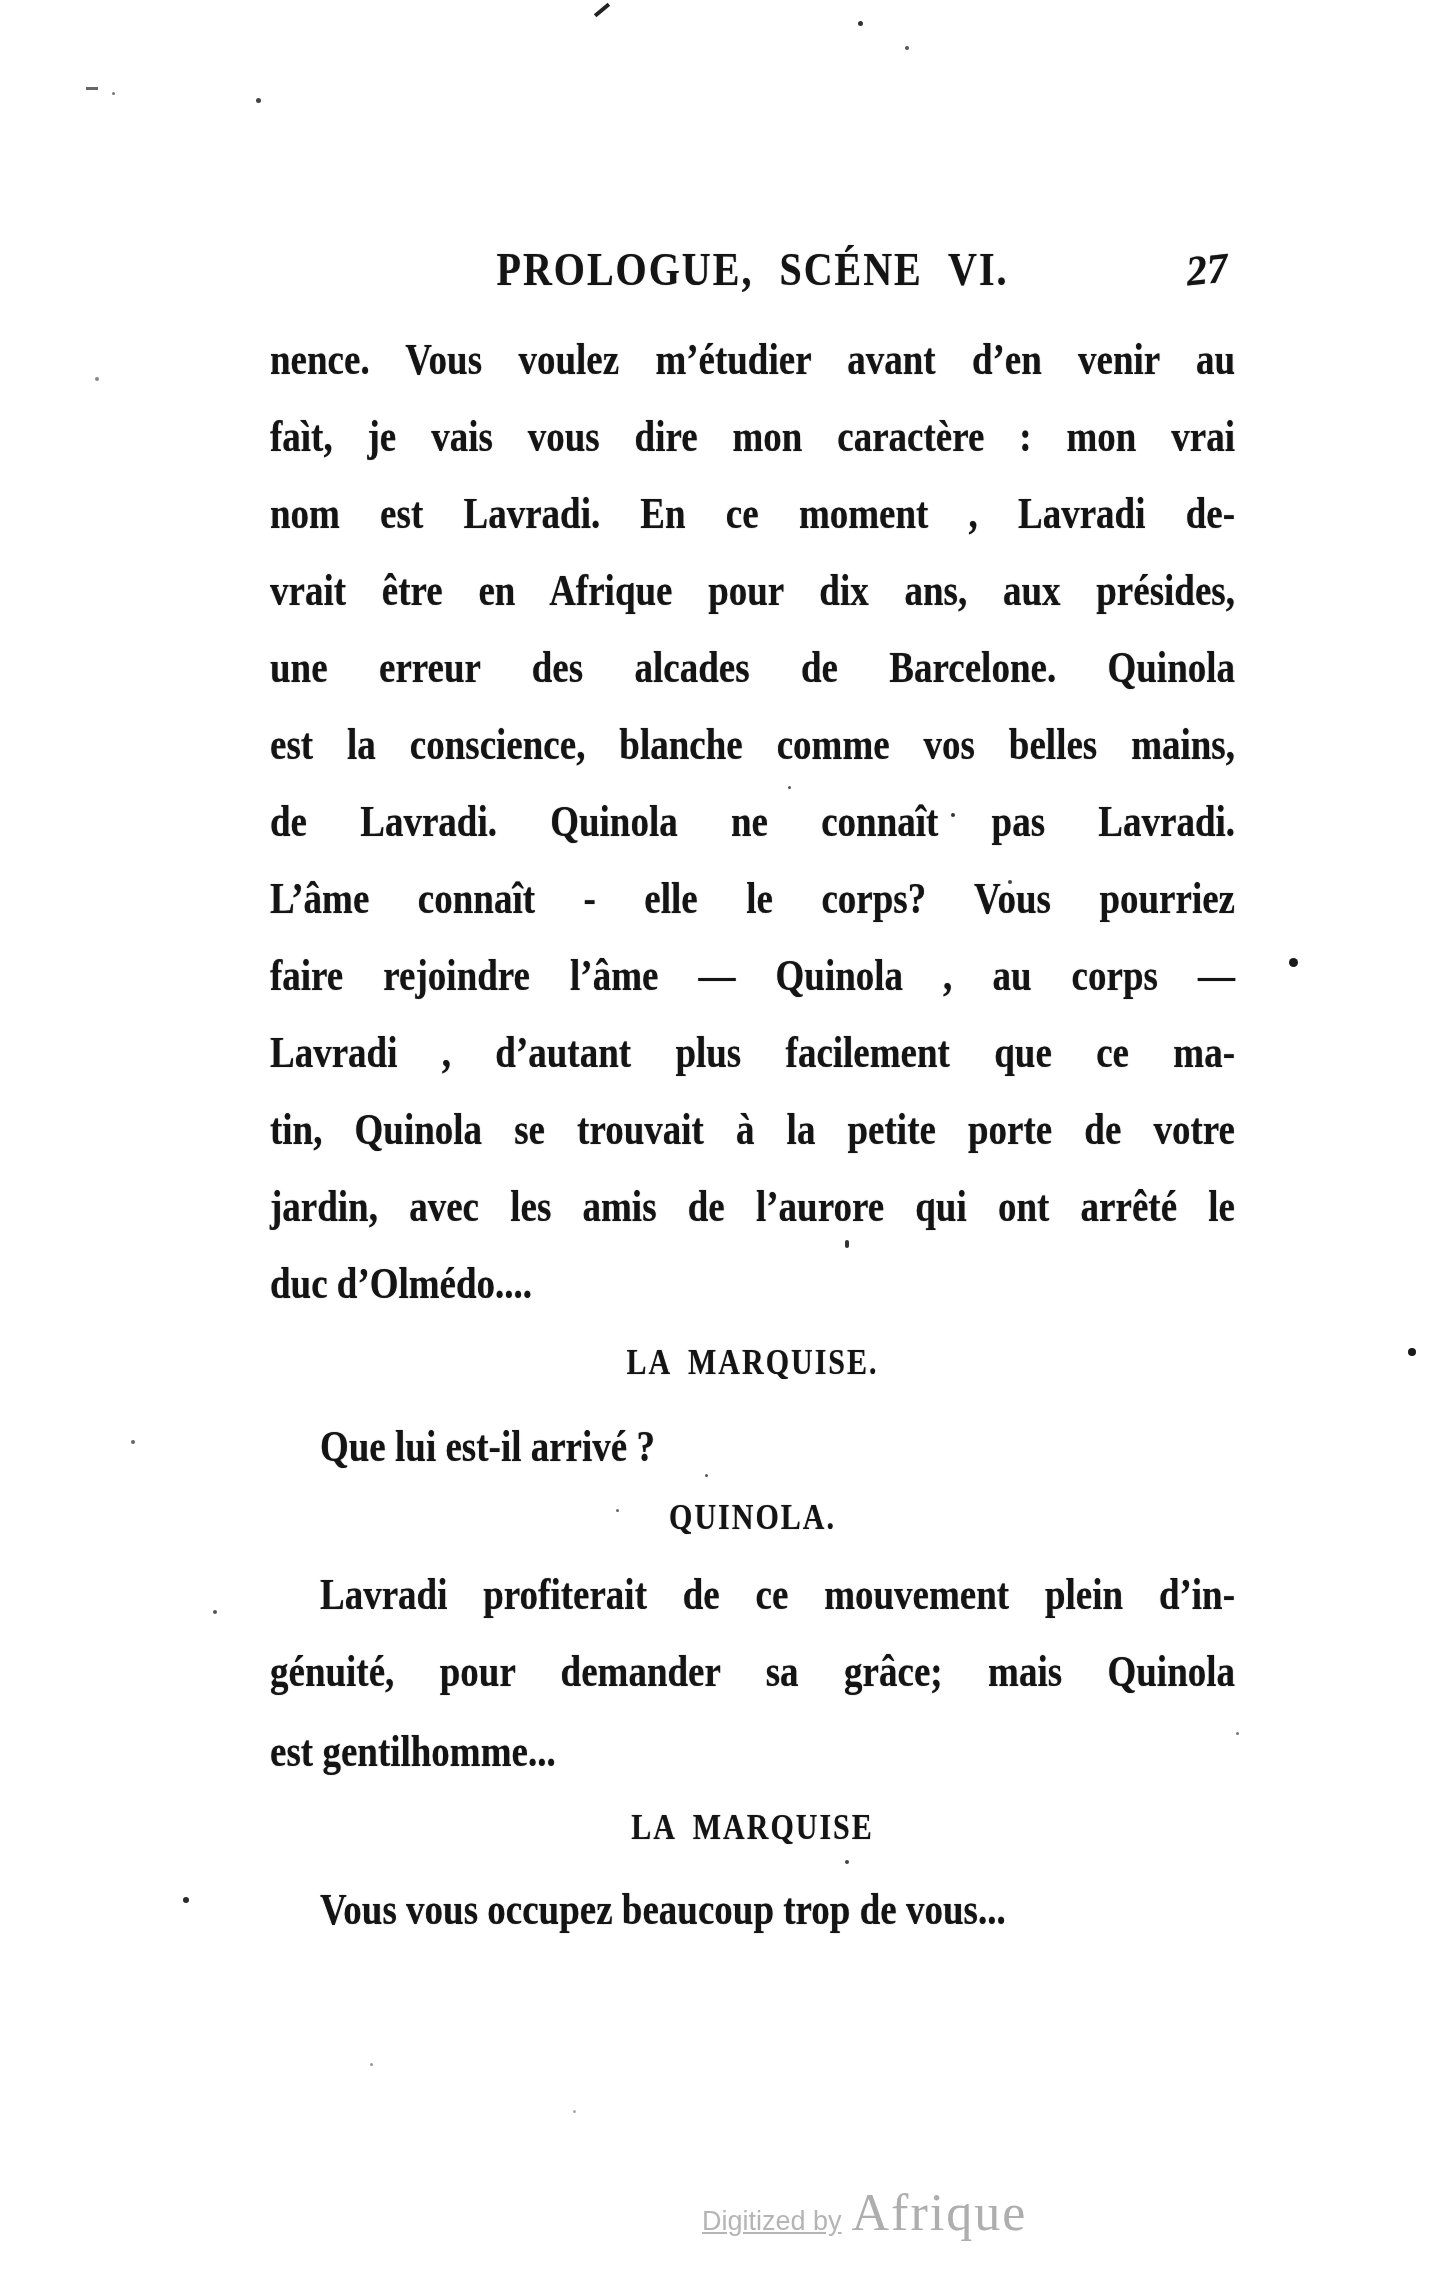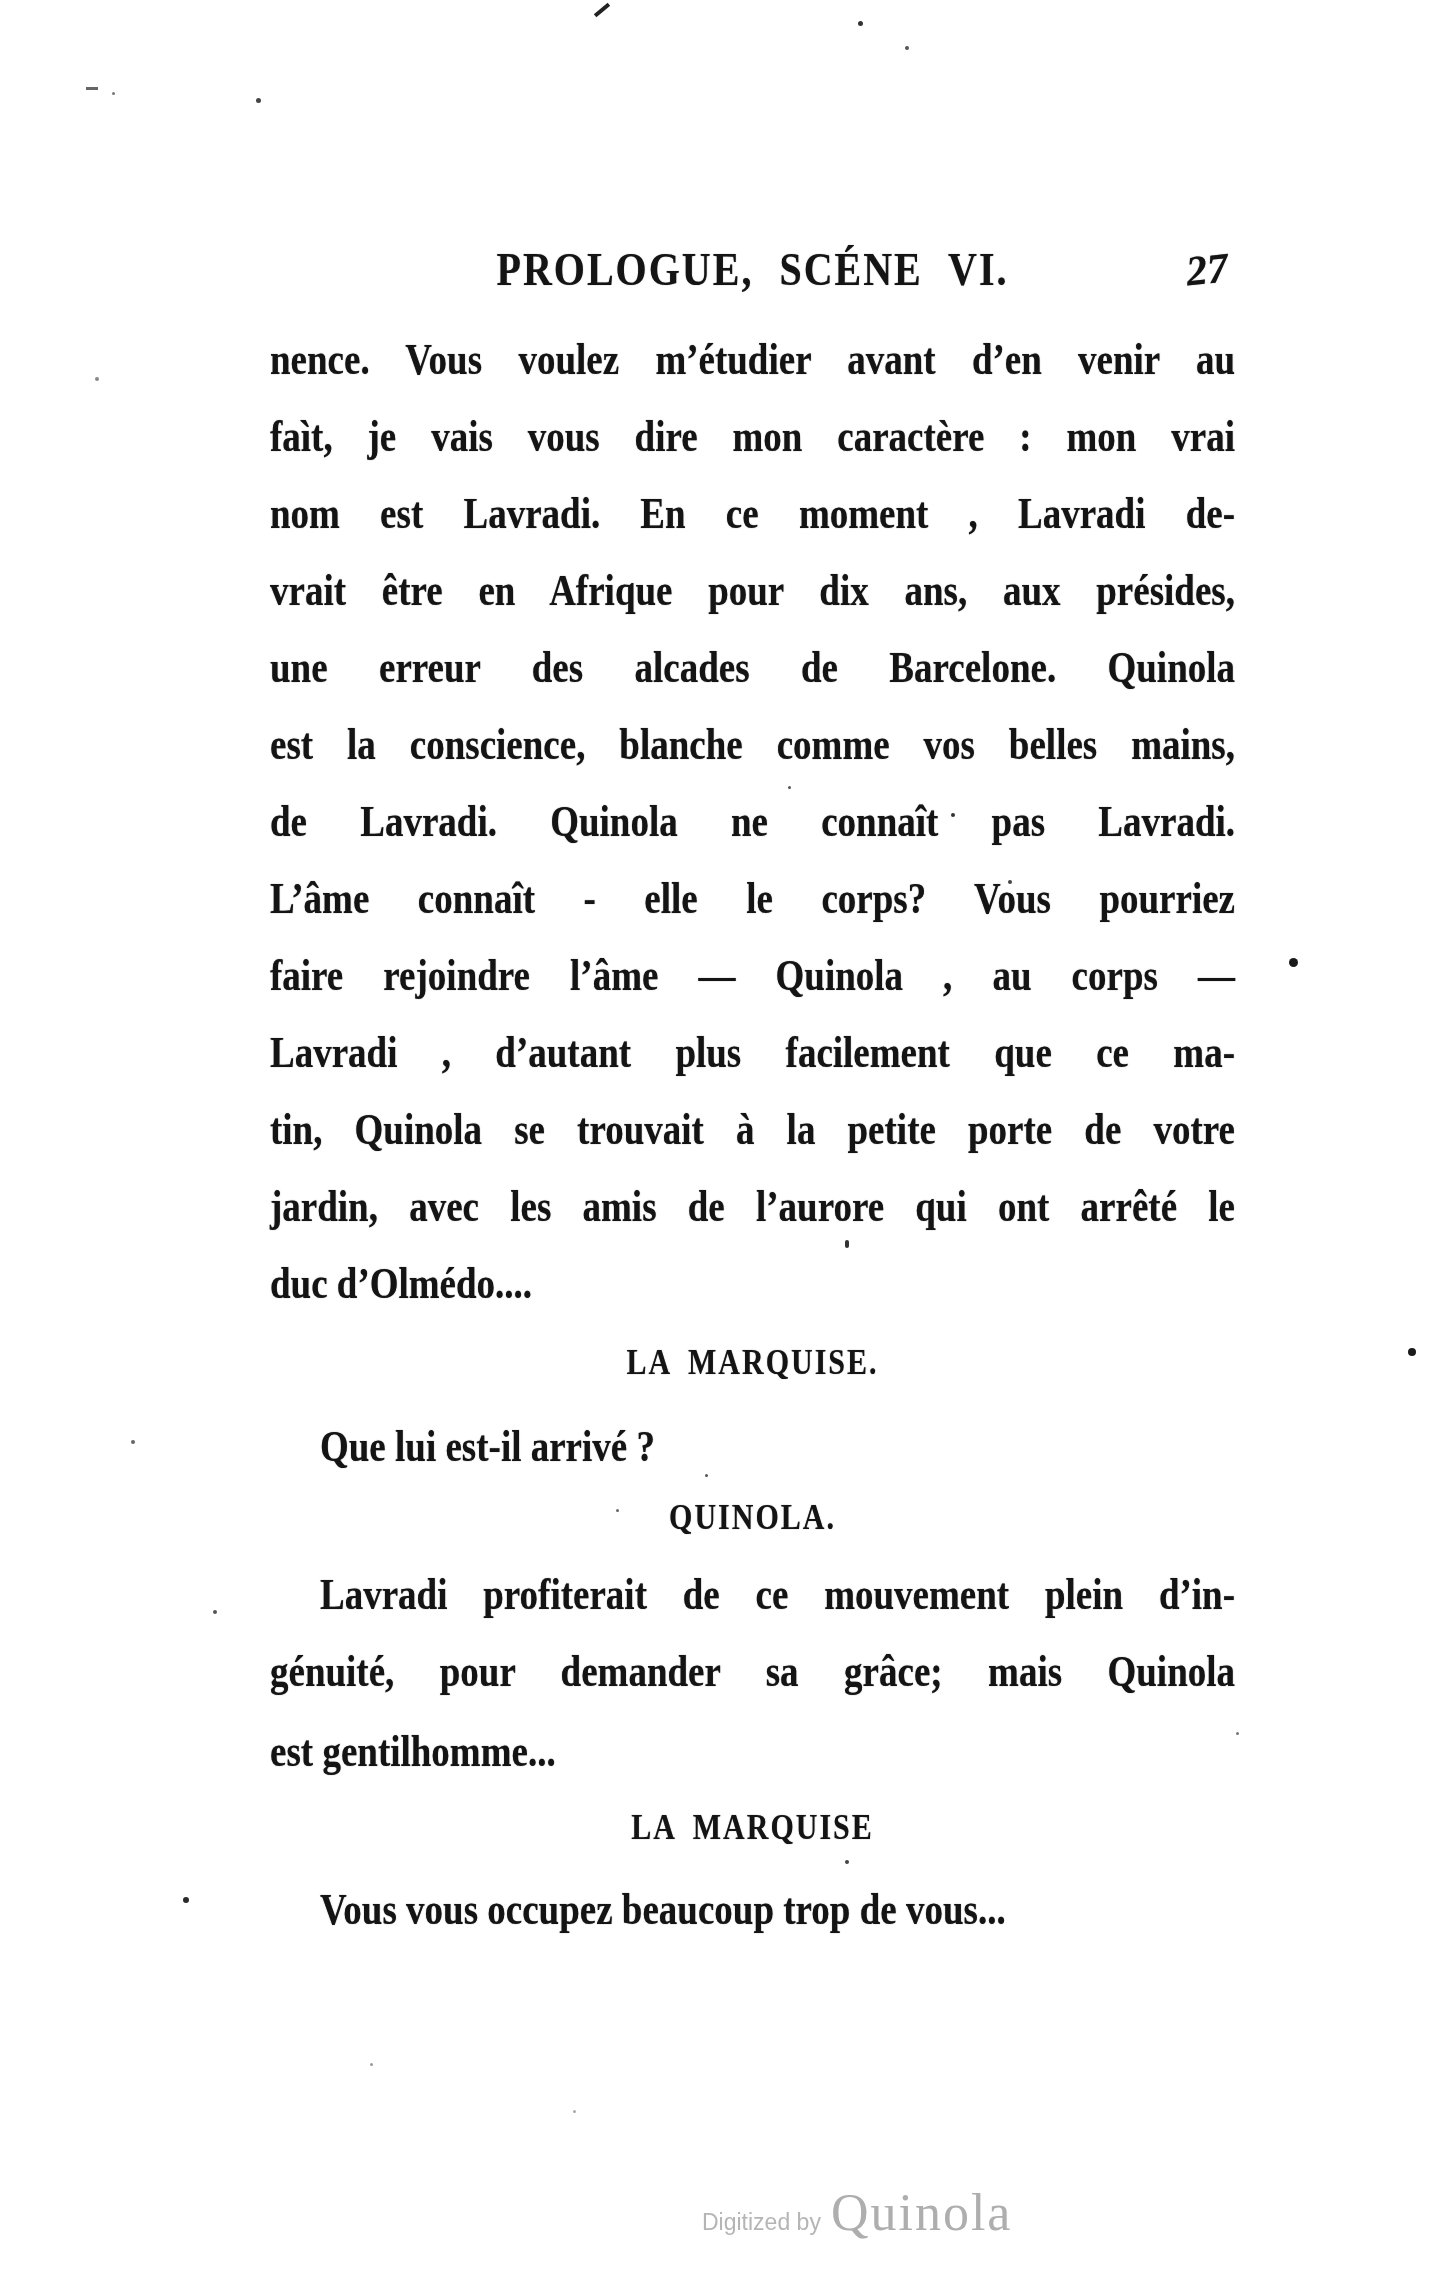--- a/index.html
+++ b/index.html
@@ -24,21 +24,21 @@
     text-shadow:0 0 1px rgba(0,0,0,.55);
   }
   .j{text-align:justify;text-align-last:justify;}
   .indent{padding-left:50px;width:915px;}
   .speaker{
     position:absolute;left:270px;width:965px;text-align:center;
     font-weight:700;font-size:30px;line-height:40px;letter-spacing:2px;word-spacing:8px;
     transform:scaleY(1.18);text-shadow:0 0 1px rgba(0,0,0,.5);
   }
   .watermark{position:absolute;top:2183px;left:702px;display:flex;align-items:baseline;gap:10px;}
-  .wm-prefix{font-family:"Liberation Sans", sans-serif;font-size:23px;color:#b5b5b5;}
+  .wm-prefix{font-family:"Liberation Sans", sans-serif;font-size:27px;color:#b5b5b5;text-decoration:underline;}
   .wm-brand{font-family:"Liberation Serif", serif;font-size:52px;color:#aeaeae;letter-spacing:2px;}
   .speck{position:absolute;border-radius:50%;}
   .speck-line{position:absolute;}
 </style>
 </head>
 <body>
 
 <div class="page">
 
   <div class="running-header">PROLOGUE, SCÉNE VI.</div>
@@ -64,21 +64,21 @@
   <div class="speaker" style="top:1497px">QUINOLA.</div>
   <div class="tline j indent" style="top:1564px">Lavradi profiterait de ce mouvement plein d’in-</div>
   <div class="tline j" style="top:1641px">génuité, pour demander sa grâce; mais Quinola</div>
   <div class="tline" style="top:1721px">est gentilhomme...</div>
 
   <div class="speaker" style="top:1807px">LA MARQUISE</div>
   <div class="tline indent" style="top:1879px">Vous vous occupez beaucoup trop de vous...</div>
 
   <div class="watermark">
     <span class="wm-prefix">Digitized by</span>
-    <span class="wm-brand">Quinola</span>
+    <span class="wm-brand">Afrique</span>
   </div>
 
   <div class="speck-line" style="left:593px;top:8px;width:18px;height:4px;background:#222;transform:rotate(-40deg);"></div>
   <div class="speck" style="left:858px;top:21px;width:5px;height:5px;background:#333;"></div>
   <div class="speck" style="left:905px;top:46px;width:4px;height:4px;background:#555;"></div>
   <div class="speck" style="left:256px;top:98px;width:5px;height:5px;background:#444;"></div>
   <div class="speck-line" style="left:86px;top:87px;width:12px;height:3px;background:#666;"></div>
   <div class="speck" style="left:112px;top:92px;width:3px;height:3px;background:#777;"></div>
   <div class="speck" style="left:95px;top:377px;width:4px;height:4px;background:#888;"></div>
   <div class="speck" style="left:788px;top:786px;width:3px;height:3px;background:#555;"></div>

